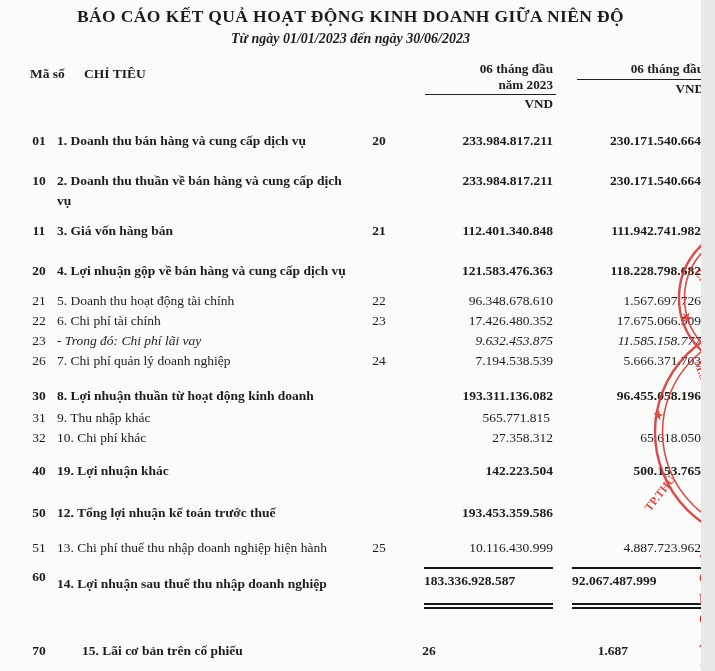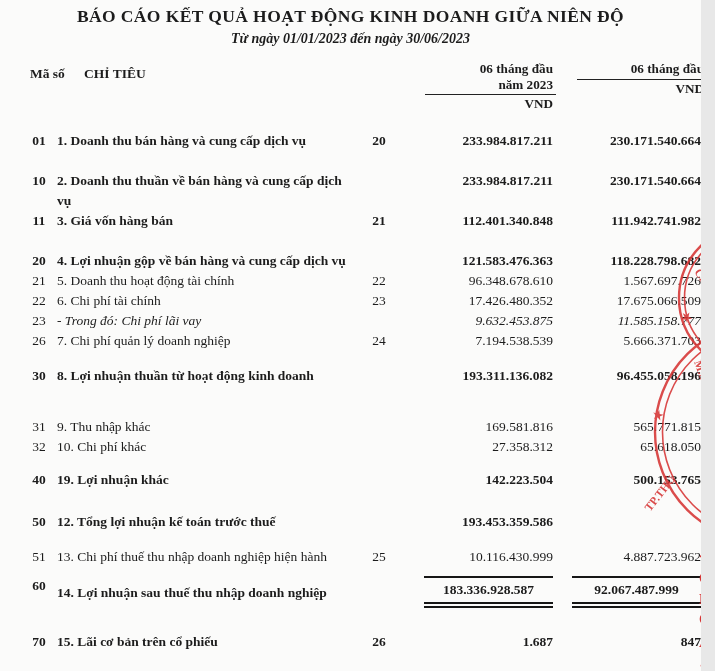--- a/index.html
+++ b/index.html
@@ -40,31 +40,31 @@
     display:flex;align-items:flex-start;
     padding-left:26px;font-size:13.5px;line-height:20px;
   }
   .c-code{width:26px;text-align:center;flex:none;}
   .c-label{width:299px;margin-left:5px;flex:none;}
   .c-note{width:46px;text-align:center;flex:none;}
   .c-v1{width:151px;text-align:right;flex:none;}
   .c-v2{width:148px;text-align:right;flex:none;}
   .r-bold{font-weight:bold;}
   .r-italic{font-style:italic;}
-  .mt20{margin-top:20px;} .mt10{} .mt15{margin-top:15px;}
-  .mt16{margin-top:31px;} .mt13{margin-top:13px;} .mt22{margin-top:22px;}
-  .mt9{margin-top:9px;}  .mt17{margin-top:24px;}
+  .mt20{margin-top:20px;} .mt10{margin-top:10px;} .mt15{margin-top:15px;}
+  .mt16{margin-top:2px;} .mt13{margin-top:13px;} .mt22{margin-top:22px;}
+  .mt9{margin-top:9px;}  .mt17{margin-top:32px;gap:25px;}
   .row-total .c-label{padding-top:7px;}
   .row-total .c-note{padding-top:7px;}
   .total-box{
     display:inline-block;width:129px;
     border-top:2px solid #161616;
     border-bottom:6px double #161616;
-    padding:2px 0 2px;
-    text-align:center;
+    padding:2px 0 12px;
+    text-align:left;
   }
   
   .stamp-svg{position:absolute;top:0;left:0;pointer-events:none;opacity:.88;}
   .edge-frag{
     position:absolute;left:699px;width:30px;
     color:#d63434;font-weight:bold;font-size:14px;
     font-family:"Liberation Serif",serif;
   }
 </style>
 </head>
@@ -165,21 +165,20 @@
       <span class="c-label">8. Lợi nhuận thuần từ hoạt động kinh doanh</span>
       <span class="c-note"></span>
       <span class="c-v1">193.311.136.082</span>
       <span class="c-v2">96.455.058.196</span>
     </div>
 
     <div class="row mt16">
       <span class="c-code">31</span>
       <span class="c-label">9. Thu nhập khác</span>
       <span class="c-note"></span>
-      <span class="c-v1">169.581.816</span>
       <span class="c-v2">565.771.815</span>
     </div>
 
     <div class="row">
       <span class="c-code">32</span>
       <span class="c-label">10. Chi phí khác</span>
       <span class="c-note"></span>
       <span class="c-v1">27.358.312</span>
       <span class="c-v2">65.618.050</span>
     </div>

